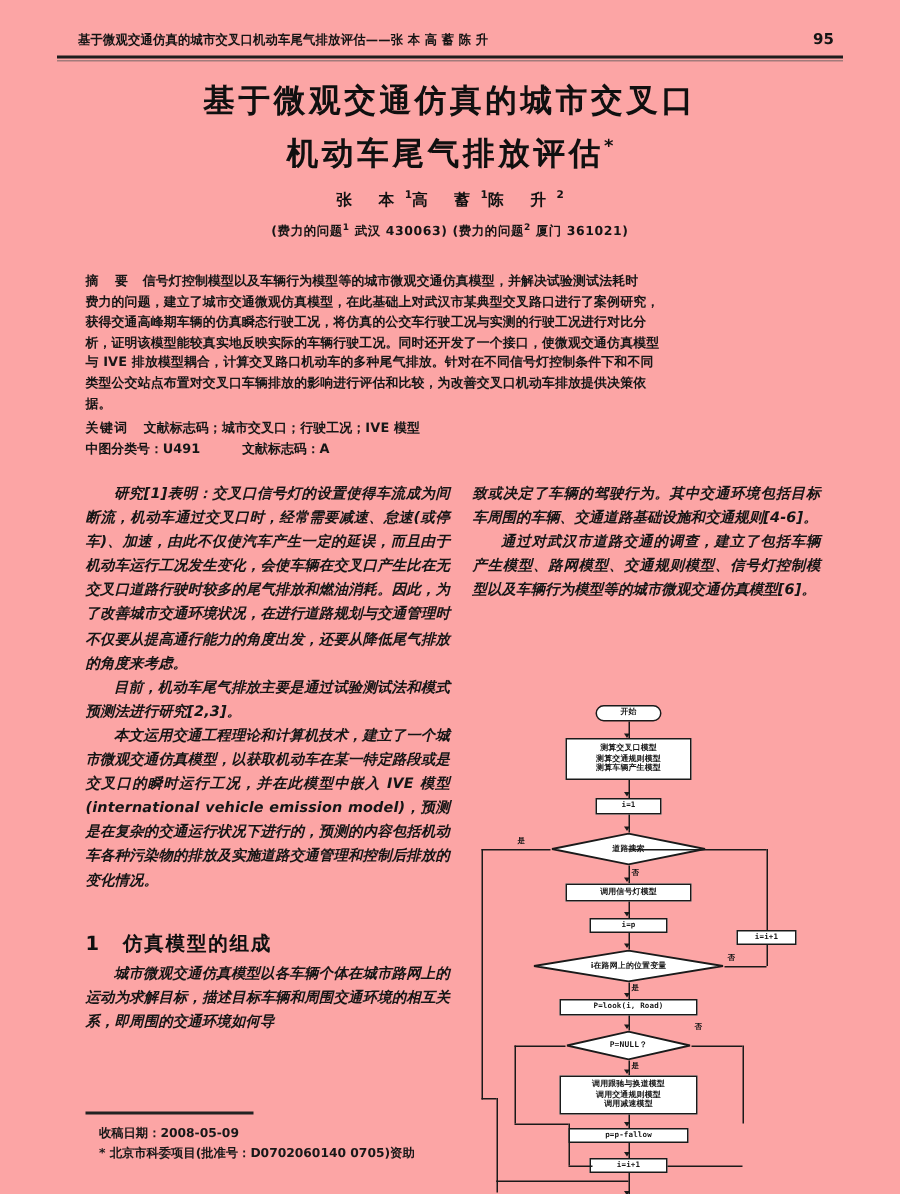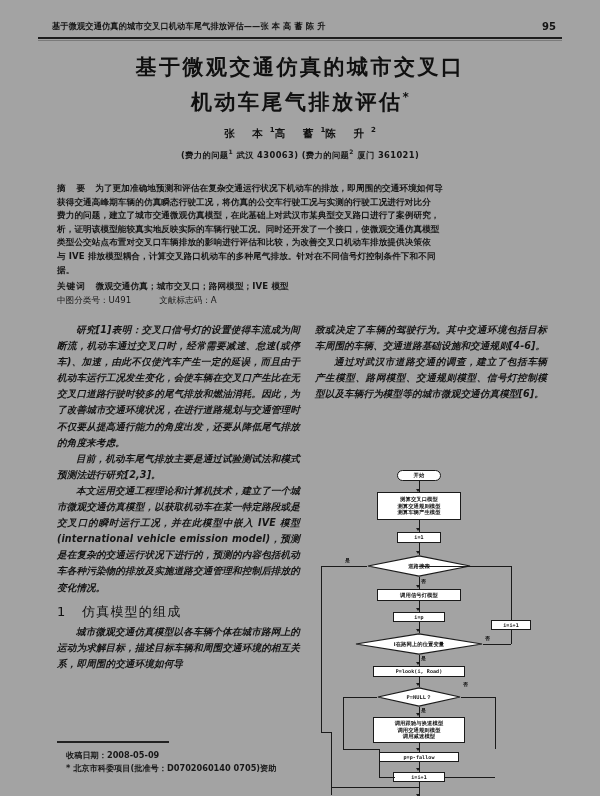--- a/index.html
+++ b/index.html
@@ -11,21 +11,21 @@
     width: 600px;
     height: 796px;
     overflow: hidden;
     font-family: "DejaVu Sans", sans-serif;
     color: #1a1a1a;
   }
   .page {
     position: relative;
     width: 600px;
     height: 796px;
-    background: #a3a3a3;
+    background: #fca5a5;
     box-sizing: border-box;
   }
 
   
   .running-head {
     position: absolute;
     left: 38px;
     top: 21px;
     width: 524px;
     height: 22px;
@@ -131,21 +131,21 @@
     line-height: 14px;
     font-weight: bold;
     letter-spacing: 0.1px;
     color: #161616;
     white-space: nowrap;
   }
   .kw-label { letter-spacing: 1px; margin-right: 10px; }
   .cls-line {
     font-size: 8.6px;
     line-height: 14px;
-    font-weight: normal;
+    font-weight: bold;
     color: #161616;
     white-space: nowrap;
   }
   .cls-gap { display: inline-block; width: 28px; }
 
   
   .col {
     position: absolute;
     top: 322px;
     font-size: 9.6px;
@@ -158,24 +158,24 @@
   .col-right { left: 315px; width: 232px; }
   .para {
     text-align: justify;
     text-justify: inter-ideograph;
     margin: 0 0 0 0;
     font-style: italic;
   }
   .para.indent { text-indent: 19px; }
 
   .section-head {
-    margin-top: 8px;
+    margin-top: 26px;
     margin-bottom: 4px;
     font-size: 13px;
-    font-weight: normal;
+    font-weight: bold;
     letter-spacing: 1.2px;
     color: #101010;
   }
   .section-head .num { display: inline-block; width: 25px; }
 
   
   .footnote {
     position: absolute;
     left: 57px;
     top: 741px;
@@ -296,29 +296,29 @@
       <span>张  本</span><sup>1</sup><span>高  蓄</span><sup>1</sup><span>陈  升</span><sup>2</sup>
     </div>
 
     <div class="affil">
       <span>(费力的问题</span><sup>1</sup><span>  武汉  430063)</span>
       <span>(费力的问题</span><sup>2</sup><span>  厦门  361021)</span>
     </div>
   </div>
 
   <div class="abstract-block">
-    <div class="abs-line"><span class="abs-label">摘  要</span><span>为了更加准确地预测和评估在复杂交通运行状况下机动车的排放，即周围的交通环境如何导</span></div>
+    <div class="abs-line"><span class="abs-label">摘  要</span><span>信号灯控制模型以及车辆行为模型等的城市微观交通仿真模型，并解决试验测试法耗时</span></div>
+    <div class="abs-line">费力的问题，建立了城市交通微观仿真模型，在此基础上对武汉市某典型交叉路口进行了案例研究，</div>
     <div class="abs-line">获得交通高峰期车辆的仿真瞬态行驶工况，将仿真的公交车行驶工况与实测的行驶工况进行对比分</div>
-    <div class="abs-line">费力的问题，建立了城市交通微观仿真模型，在此基础上对武汉市某典型交叉路口进行了案例研究，</div>
     <div class="abs-line">析，证明该模型能较真实地反映实际的车辆行驶工况。同时还开发了一个接口，使微观交通仿真模型</div>
+    <div class="abs-line">与 IVE 排放模型耦合，计算交叉路口机动车的多种尾气排放。针对在不同信号灯控制条件下和不同</div>
     <div class="abs-line">类型公交站点布置对交叉口车辆排放的影响进行评估和比较，为改善交叉口机动车排放提供决策依</div>
-    <div class="abs-line">与 IVE 排放模型耦合，计算交叉路口机动车的多种尾气排放。针对在不同信号灯控制条件下和不同</div>
     <div class="abs-line">据。</div>
 
-    <div class="kw-line"><span class="kw-label">关键词</span><span>微观交通仿真；城市交叉口；路网模型；IVE 模型</span></div>
+    <div class="kw-line"><span class="kw-label">关键词</span><span>文献标志码；城市交叉口；行驶工况；IVE 模型</span></div>
 
     <div class="cls-line"><span>中图分类号：</span><span>U491</span><span class="cls-gap"></span><span>文献标志码：</span><span>A</span></div>
   </div>
 
   <div class="col col-left">
     <p class="para indent">研究[1]表明：交叉口信号灯的设置使得车流成为间断流，机动车通过交叉口时，经常需要减速、怠速(或停车)、加速，由此不仅使汽车产生一定的延误，而且由于机动车运行工况发生变化，会使车辆在交叉口产生比在无交叉口道路行驶时较多的尾气排放和燃油消耗。因此，为了改善城市交通环境状况，在进行道路规划与交通管理时不仅要从提高通行能力的角度出发，还要从降低尾气排放的角度来考虑。</p>
     <p class="para indent">目前，机动车尾气排放主要是通过试验测试法和模式预测法进行研究[2,3]。</p>
     <p class="para indent">本文运用交通工程理论和计算机技术，建立了一个城市微观交通仿真模型，以获取机动车在某一特定路段或是交叉口的瞬时运行工况，并在此模型中嵌入 IVE 模型(international vehicle emission model)，预测是在复杂的交通运行状况下进行的，预测的内容包括机动车各种污染物的排放及实施道路交通管理和控制后排放的变化情况。</p>
 
     <div class="section-head"><span class="num">1</span><span>仿真模型的组成</span></div>

